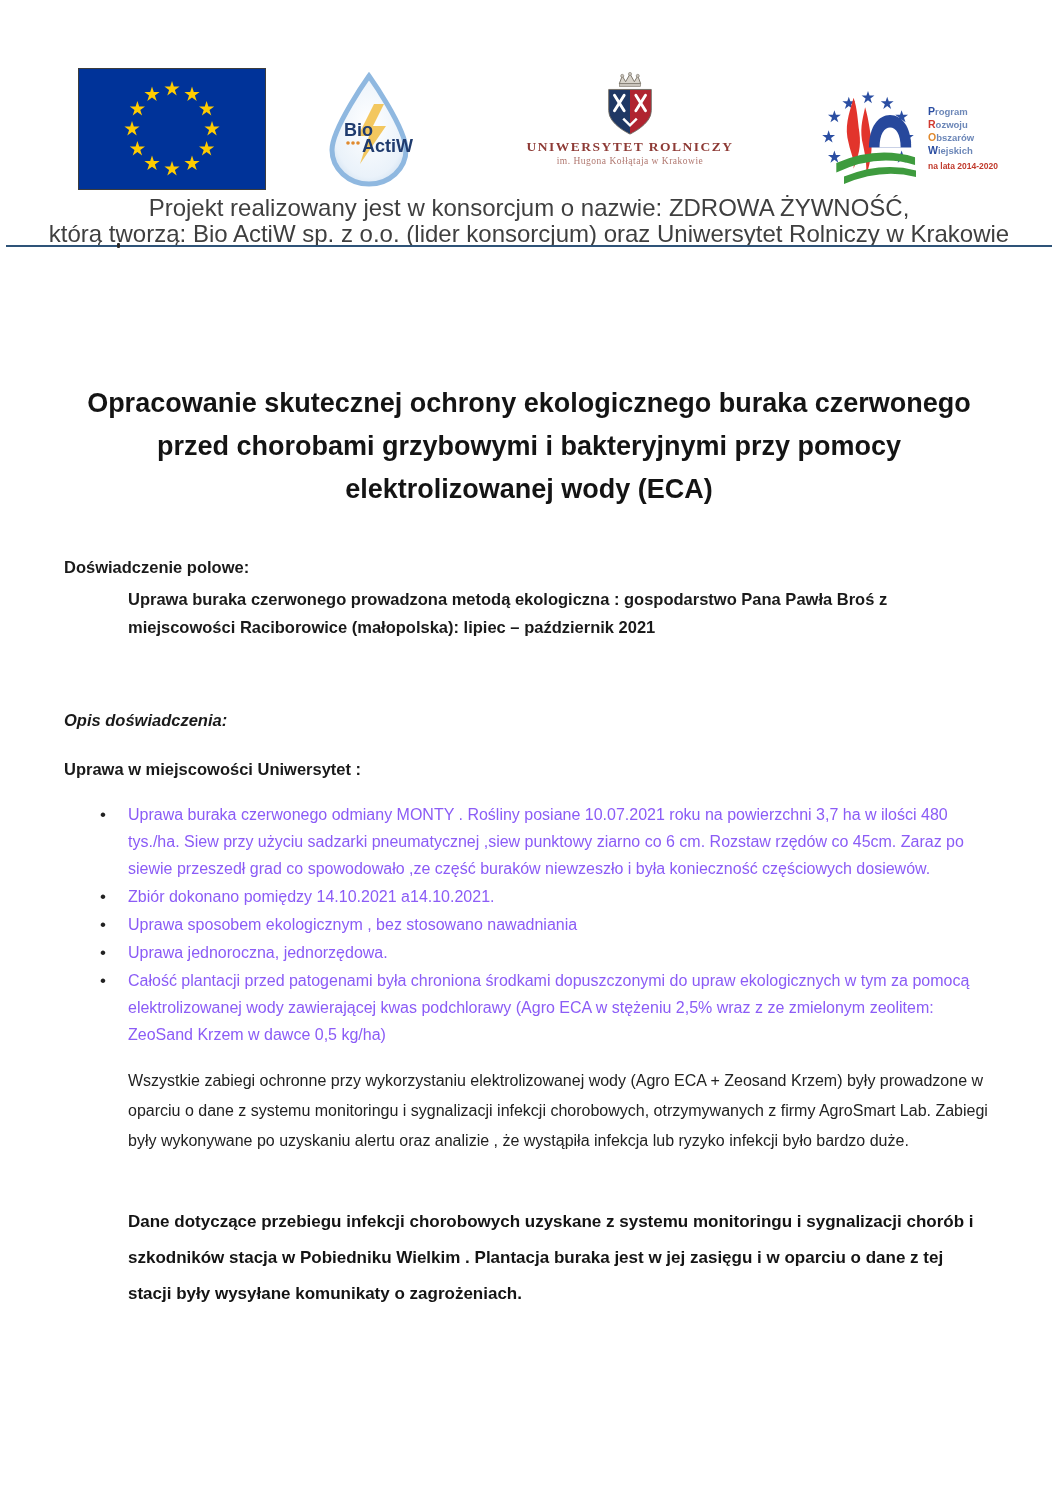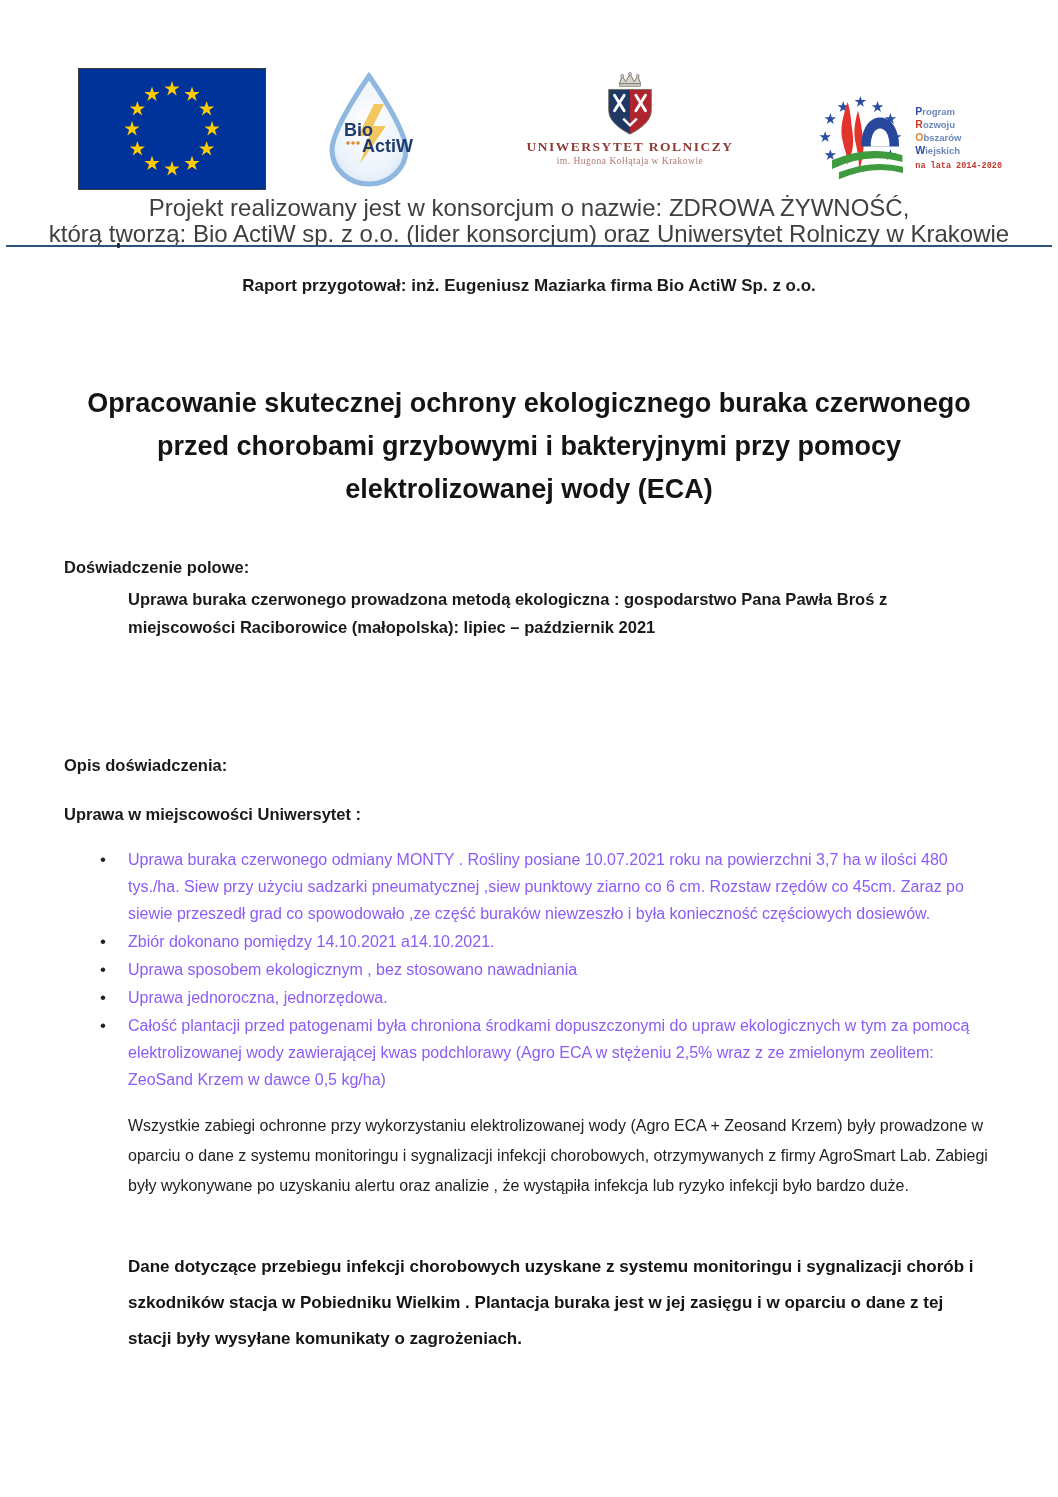--- a/index.html
+++ b/index.html
@@ -26,21 +26,21 @@
     font-size:9.5px;letter-spacing:.5px;color:#B0776F;margin-top:1px;white-space:nowrap;
   }
   #prow-logo{left:796px;top:86px;width:206px;height:104px;display:flex;align-items:center;}
   .prow-text{margin-left:12px;line-height:12px;}
   .prow-word{font-size:9.5px;color:#6C87B8;font-weight:bold;white-space:nowrap;}
   .prow-word b{font-size:10.5px;}
   .prow-w1 b{color:#2B4EA2;}
   .prow-w2 b{color:#D03A30;}
   .prow-w3 b{color:#E08A2E;}
   .prow-w4 b{color:#2B4EA2;}
-  .prow-years{font-size:8.5px;color:#C0392B;font-weight:bold;margin-top:3px;white-space:nowrap;font-family:Liberation Mono, monospace;}
+  .prow-years{font-size:8.5px;color:#C0392B;font-weight:bold;margin-top:3px;white-space:nowrap;}
   
   .caption{
     position:absolute;left:0;width:100%;text-align:center;
     font-size:24px;color:#3F3F3F;
   }
   #caption1{top:194px;}
   #caption2{top:220px;}
   .header-rule{
     position:absolute;left:6px;right:6px;top:245px;
     border-top:2px solid #2E5378;
@@ -58,21 +58,21 @@
   .doc-title{
     font-size:27px;font-weight:bold;line-height:43px;
     text-align:center;color:#141414;margin:0;
   }
   .h-bold{font-size:16.5px;font-weight:bold;color:#1a1a1a;}
   #field-heading{margin-top:47px;}
   #field-body{
     margin:8px 0 0 64px;width:866px;
     font-size:16.5px;font-weight:bold;line-height:28px;color:#1a1a1a;
   }
-  #desc-heading{margin-top:115px;}
+  #desc-heading{margin-top:70px;font-style:italic;}
   #loc-heading{margin-top:30px;}
   ul.bullets{margin:22px 0 0 0;padding:0 0 0 64px;list-style:none;}
   ul.bullets li{
     position:relative;font-size:16px;line-height:27px;color:#8b5cf6;
     margin:0 0 1px 0;width:866px;
   }
   ul.bullets li::before{
     content:"\2022";position:absolute;left:-28px;top:0;
     font-size:17px;color:#222;
   }
@@ -186,21 +186,20 @@
       <div class="prow-word prow-w3"><b>O</b><span>bszarów</span></div>
       <div class="prow-word prow-w4"><b>W</b><span>iejskich</span></div>
       <div class="prow-years">na lata 2014-2020</div>
     </div>
   </div>
 
   <div class="caption" id="caption1">Projekt realizowany jest w konsorcjum o nazwie: ZDROWA ŻYWNOŚĆ,</div>
   <div class="caption" id="caption2">którą tworzą: Bio ActiW sp. z o.o. (lider konsorcjum) oraz  Uniwersytet Rolniczy w Krakowie</div>
   <div class="header-rule"></div>
   <div class="stray-mark"></div>
-  <div id="report-line">Raport przygotował: inż. Eugeniusz Maziarka firma Bio ActiW Sp. z o.o.</div>
 
   <div class="content">
     <h1 class="doc-title">Opracowanie skutecznej ochrony ekologicznego buraka czerwonego przed chorobami grzybowymi i bakteryjnymi przy pomocy elektrolizowanej wody (ECA)</h1>
 
     <div class="h-bold" id="field-heading">Doświadczenie polowe:</div>
     <div id="field-body">Uprawa buraka czerwonego  prowadzona metodą ekologiczna : gospodarstwo Pana Pawła Broś z miejscowości Raciborowice  (małopolska): lipiec – październik 2021</div>
 
     <div class="h-bold" id="desc-heading">Opis doświadczenia:</div>
     <div class="h-bold" id="loc-heading">Uprawa w miejscowości Uniwersytet :</div>
 

